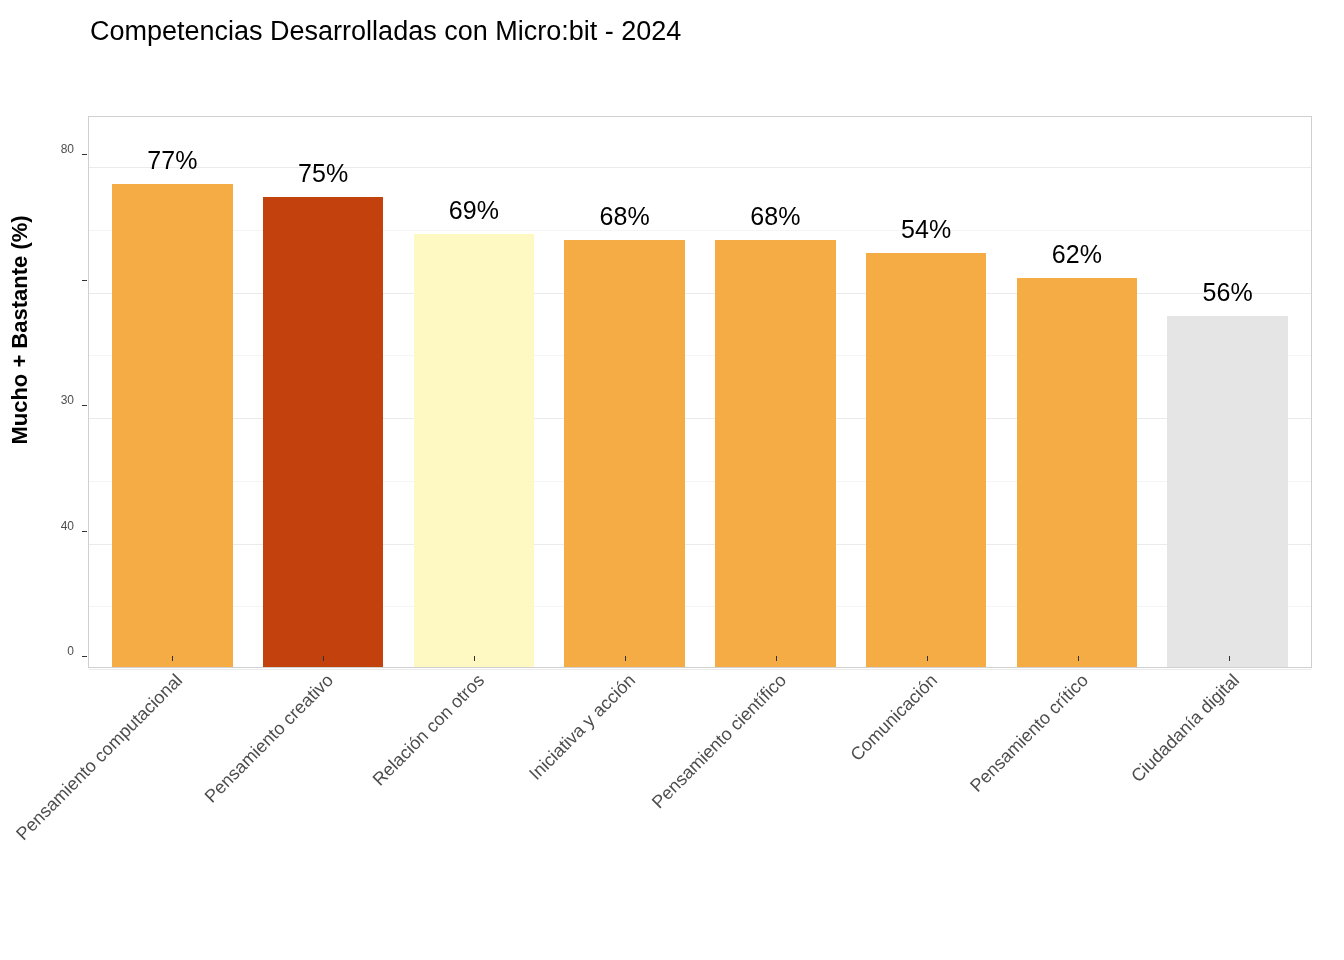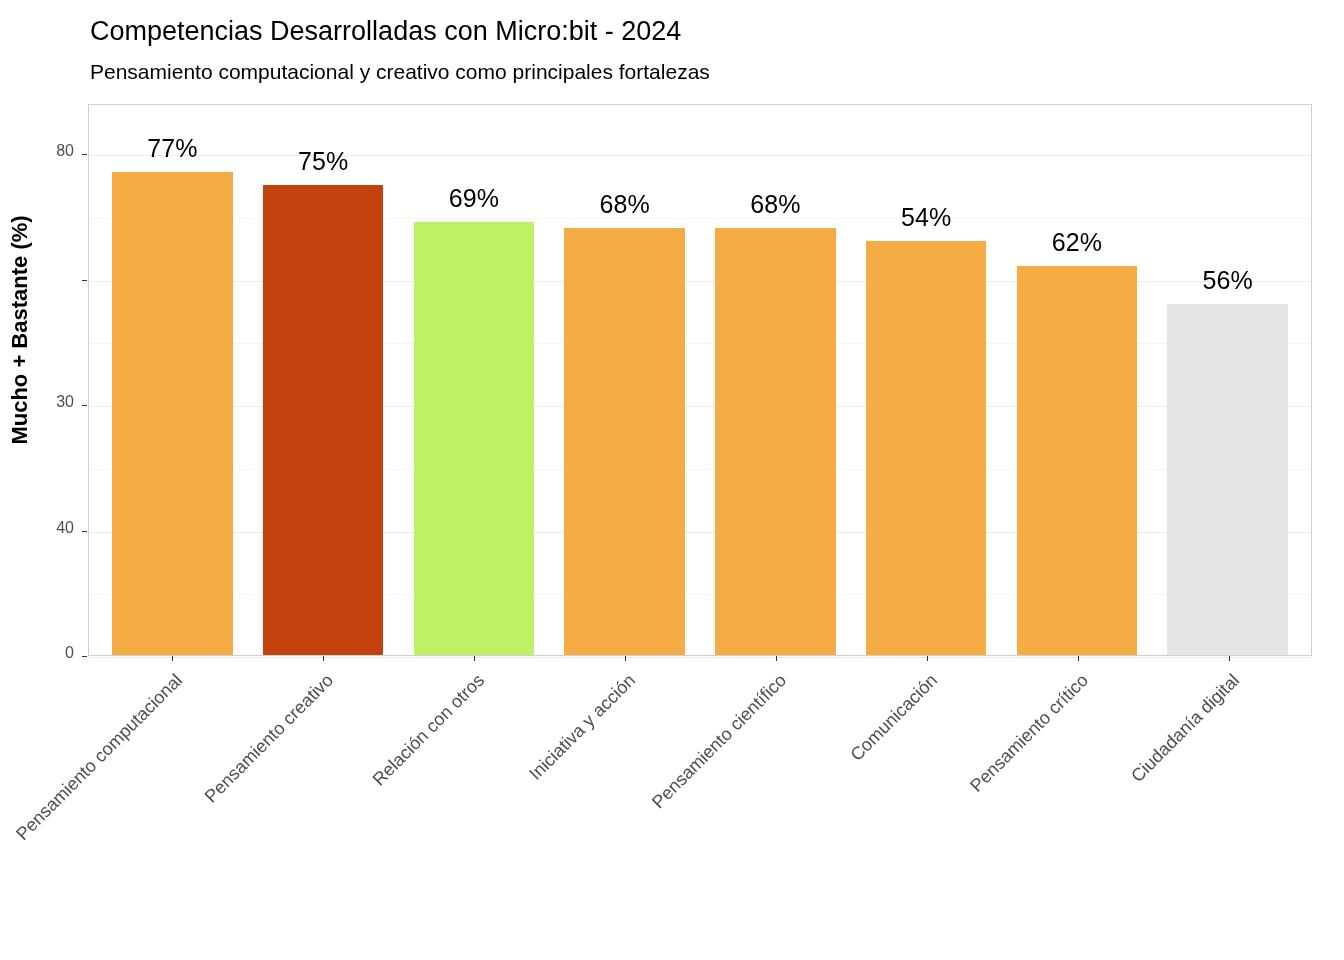--- a/index.html
+++ b/index.html
@@ -54,21 +54,21 @@
     white-space: nowrap;
     font-size: 22px;
     font-weight: bold;
     color: #000000;
   }
 
   
   #panel {
     position: absolute;
     left: 88px;
-    top: 104px;
+    top: 116px;
     width: 1224px;
     height: 552px;
     background: #ffffff;
     border: 1px solid #d0d0d0;
     box-sizing: border-box;
   }
   .gridline-major {
     position: absolute;
     left: 0;
     width: 100%;
@@ -115,21 +115,21 @@
     transform: translateX(-50%);
     top: -38px;
     font-size: 25px;
     color: #000000;
     white-space: nowrap;
   }
   .ytick {
     position: absolute;
     width: 74px;
     text-align: right;
-    font-size: 16px;
+    font-size: 12px;
     color: #4d4d4d;
   }
   .ytick-mark {
     position: absolute;
     left: 82px;
     width: 5px;
     height: 1px;
     background: #333333;
   }
 
@@ -150,21 +150,20 @@
     transform: rotate(-45deg);
     text-align: right;
   }
 </style>
 </head>
 <body>
 
 <div id="page">
 
   <div id="title">Competencias Desarrolladas con Micro:bit - 2024</div>
-  <div id="subtitle">Pensamiento computacional y creativo como principales fortalezas</div>
 
   <div id="ylabel">
     <span>Mucho + Bastante (%)</span>
   </div>
 
   <div id="yticks">
       <div class="ytick" style="left: 0px; top: 644px;">0</div>
       <div class="ytick-mark" style="top: 656px;"></div>
       <div class="ytick" style="left: 0px; top: 518.545px;">40</div>
       <div class="ytick-mark" style="top: 530.545px;"></div>
@@ -193,21 +192,21 @@
           <div class="bar" style="height: 483px; background: rgb(245, 172, 68);">
             <div class="bar-label">77%</div>
           </div>
         </div>
         <div class="bar-slot">
           <div class="bar" style="height: 470.455px; background: #c2410c;">
             <div class="bar-label">75%</div>
           </div>
         </div>
         <div class="bar-slot">
-          <div class="bar" style="height: 432.818px; background: #bef264;">
+          <div class="bar" style="height: 432.818px; background: #fef9c3;">
             <div class="bar-label">69%</div>
           </div>
         </div>
         <div class="bar-slot">
           <div class="bar" style="height: 426.545px; background: rgb(245, 172, 68);">
             <div class="bar-label">68%</div>
           </div>
         </div>
         <div class="bar-slot">
           <div class="bar" style="height: 426.545px; background: rgb(245, 172, 68);">

